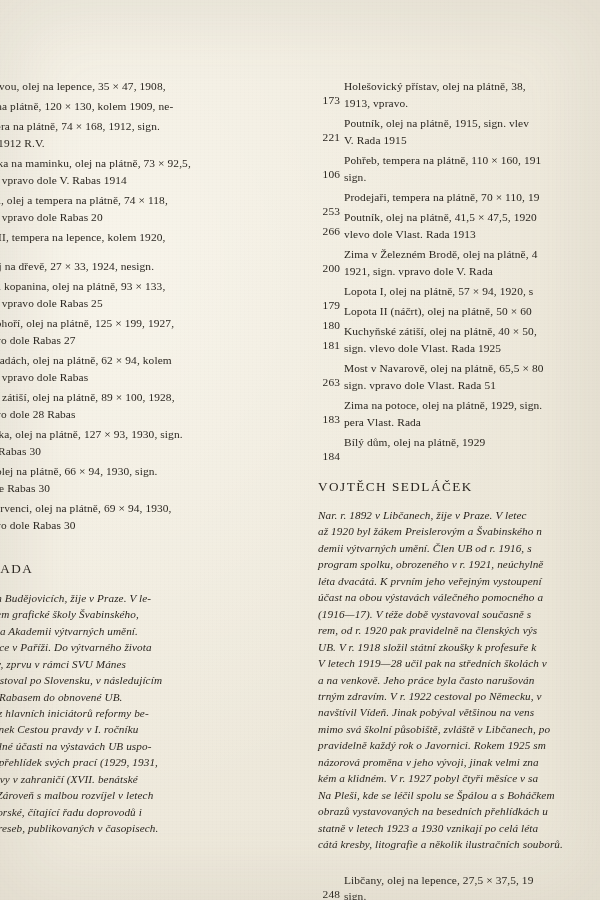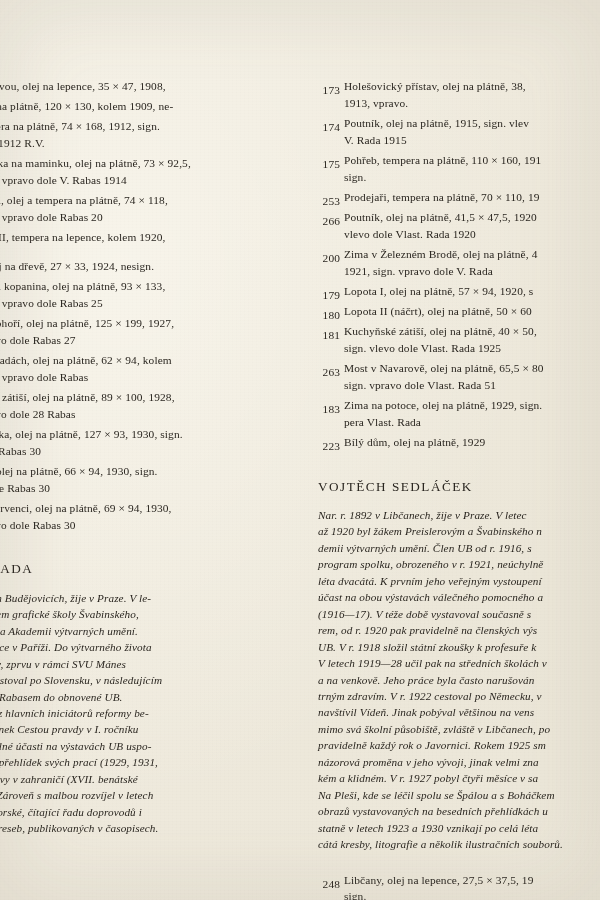--- a/index.html
+++ b/index.html
@@ -66,21 +66,21 @@
   .entry {
     position: relative;
     margin: 0 0 3.4px 0;
     padding-left: 26px;
     text-align: left;
     text-indent: 0;
   }
   .entry .num {
     position: absolute;
     left: 0;
-    top: 4px;
+    top: 14px;
     width: 22px;
     text-align: right;
     font-variant-numeric: oldstyle-nums;
   }
   .entry .txt {
     display: block;
   }
 
   .spacer-sm { height: 9px; }
 
@@ -197,37 +197,37 @@
     </div>
 
     <div class="col col-right">
 
       <div class="entry">
         <span class="num">173</span>
         <span class="txt">Holešovický přístav, olej na plátně, 38,</span>
         <span class="cont">1913, vpravo.</span>
       </div>
       <div class="entry">
-        <span class="num">174</span>
+        <span class="num">221</span>
         <span class="txt">Poutník, olej na plátně, 1915, sign. vlev</span>
         <span class="cont">V. Rada 1915</span>
       </div>
       <div class="entry">
-        <span class="num">175</span>
+        <span class="num">106</span>
         <span class="txt">Pohřeb, tempera na plátně, 110 × 160, 191</span>
         <span class="cont">sign.</span>
       </div>
       <div class="entry">
         <span class="num">253</span>
         <span class="txt">Prodejaři, tempera na plátně, 70 × 110, 19</span>
       </div>
       <div class="entry">
         <span class="num">266</span>
         <span class="txt">Poutník, olej na plátně, 41,5 × 47,5, 1920</span>
-        <span class="cont">vlevo dole Vlast. Rada 1920</span>
+        <span class="cont">vlevo dole Vlast. Rada 1913</span>
       </div>
       <div class="entry">
         <span class="num">200</span>
         <span class="txt">Zima v Železném Brodě, olej na plátně, 4</span>
         <span class="cont">1921, sign. vpravo dole V. Rada</span>
       </div>
       <div class="entry">
         <span class="num">179</span>
         <span class="txt">Lopota I, olej na plátně, 57 × 94, 1920, s</span>
       </div>
@@ -244,21 +244,21 @@
         <span class="num">263</span>
         <span class="txt">Most v Navarově, olej na plátně, 65,5 × 80</span>
         <span class="cont">sign. vpravo dole Vlast. Rada 51</span>
       </div>
       <div class="entry">
         <span class="num">183</span>
         <span class="txt">Zima na potoce, olej na plátně, 1929, sign.</span>
         <span class="cont">pera Vlast. Rada</span>
       </div>
       <div class="entry">
-        <span class="num">223</span>
+        <span class="num">184</span>
         <span class="txt">Bílý dům, olej na plátně, 1929</span>
       </div>
 
       <div class="section-head">VOJTĚCH SEDLÁČEK</div>
 
       <div class="bio">
         <div>Nar. r. 1892 v Libčanech, žije v Praze. V letec</div>
         <div>až 1920 byl žákem Preislerovým a Švabinského n</div>
         <div>demii výtvarných umění. Člen UB od r. 1916, s</div>
         <div>program spolku, obrozeného v r. 1921, neúchylně</div>

